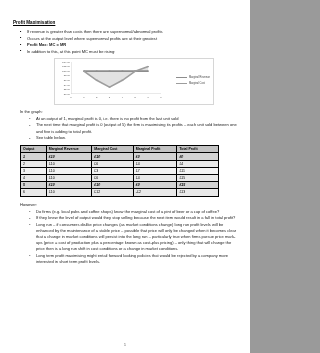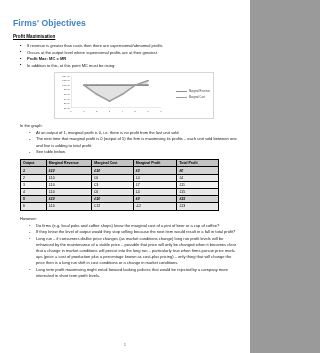--- a/index.html
+++ b/index.html
@@ -125,21 +125,20 @@
     text-align:center;
     font-size: 3.4px;
     color: #444;
   }
 </style>
 <style>.nobul:before{content:""!important;}</style></head>
 <body>
 
 <div class="page">
 
-  <div class="doc-title">Firms' Objectives</div>
   <div class="section-head">Profit Maximisation</div>
 
   <ul class="bul" id="top-bullets">
       <li class="">If revenue is greater than costs then there are supernormal/abnormal profits</li>
       <li class="">Occurs at the output level where supernormal profits are at their greatest</li>
       <li class="b">Profit Max: MC = MR</li>
       <li class="">In addition to this, at this point MC must be rising:</li>
     </ul>
 
   <div class="chart-wrap">

